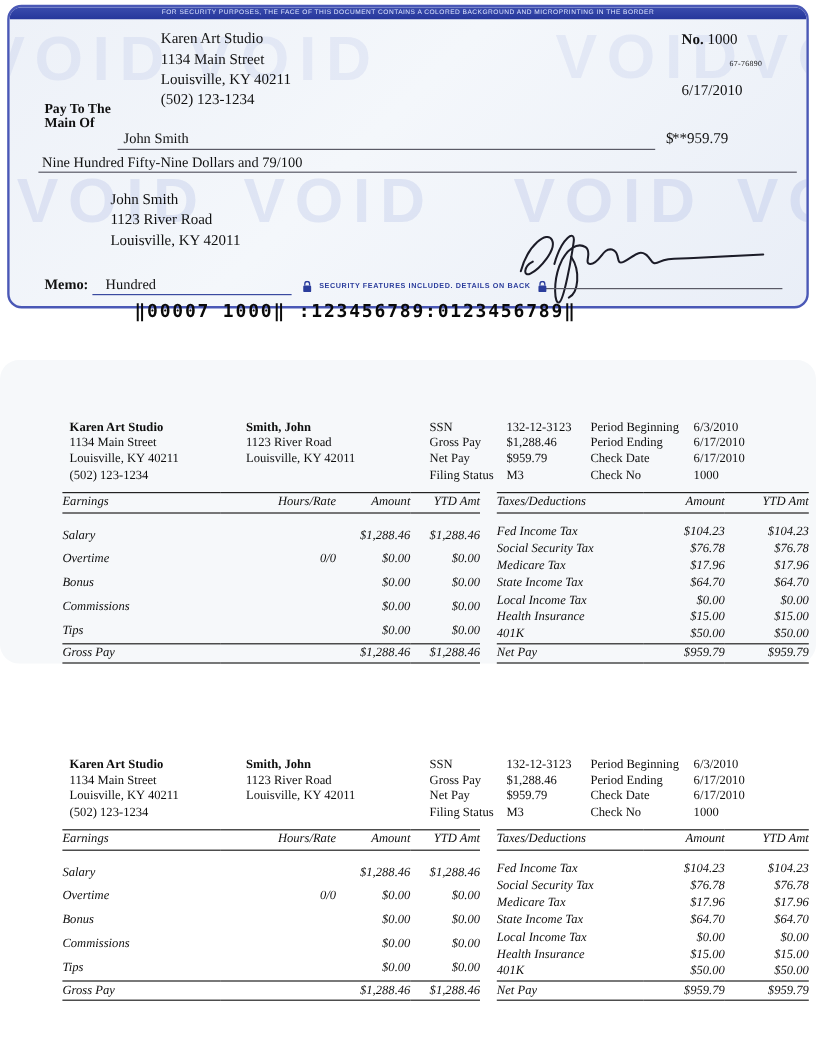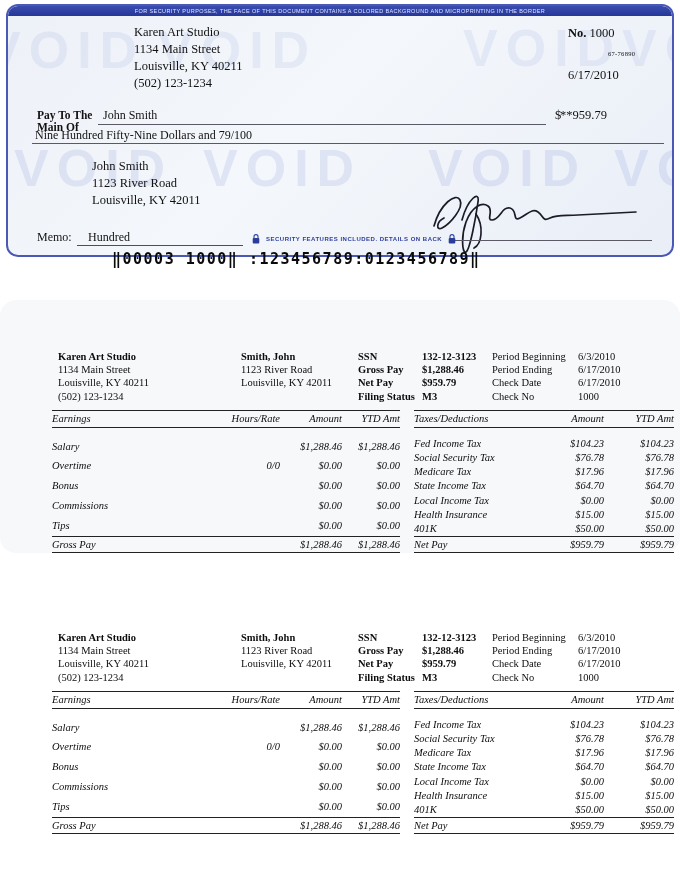--- a/index.html
+++ b/index.html
@@ -35,21 +35,21 @@
   .checknum{font-size:12.5px;}
   .fractional{font-size:6.5px;letter-spacing:.3px;}
   .date{font-size:12.5px;}
   .payto{font-size:11.5px;line-height:11.5px;font-weight:bold;}
   .payee-line{position:absolute;border-bottom:1px solid #5a5a66;}
   .ruleline{position:absolute;border-bottom:1px solid #5a5a66;}
   .blue-line{position:absolute;border-bottom:1.5px solid #3a4aa0;}
   .payee-name{font-size:12px;}
   .amt{font-size:12.5px;}
   .words{font-size:12px;}
-  .memo-label{font-size:12px;font-weight:normal;}
+  .memo-label{font-size:12px;font-weight:bold;}
   .memo-val{font-size:12px;}
   .security{
     position:absolute;display:flex;align-items:center;gap:6px;
     font-family:"Liberation Sans", sans-serif;font-size:6px;font-weight:bold;
     color:#2b3d9c;letter-spacing:.5px;white-space:nowrap;
   }
   .micr{
     position:absolute;left:112px;top:250px;
     font-family:"DejaVu Sans Mono", monospace;font-weight:bold;
     font-size:15px;letter-spacing:1.5px;color:#0a0a0a;white-space:nowrap;
@@ -58,22 +58,22 @@
   .stub-panel{
     position:absolute;left:0;width:680px;height:253px;top:300px;
     background:#f6f8fa;border-radius:16px;
   }
   .stub{
     position:absolute;left:52px;width:624px;height:185px;
     font-size:10.5px;line-height:13.2px;color:#0d0d0d;
   }
   .stub .blk{position:absolute;top:0;}
   .blk-company{left:6px;}
-  .blk-employee{left:153px;margin-left:36px;}
-  .blk-info{left:306px;width:132px;font-weight:bold;}
+  .blk-employee{left:153px;}
+  .blk-info{left:306px;width:132px;}
   .blk-period{left:440px;width:184px;}
   .kv{display:flex;}
   .blk-info .kv .k{width:64px;flex:none;}
   .blk-period .kv .k{width:86px;flex:none;}
   .tables{position:absolute;left:0;top:60px;display:flex;gap:14px;font-style:italic;}
   table{border-collapse:collapse;table-layout:fixed;font-size:10.5px;}
   .t-earn{width:348px;}
   .t-tax{width:260px;}
   .t-earn col.c1{width:132px}.t-earn col.c2{width:96px}.t-earn col.c3{width:62px}.t-earn col.c4{width:58px}
   .t-tax col.c1{width:122px}.t-tax col.c2{width:68px}.t-tax col.c3{width:70px}
@@ -113,21 +113,21 @@
   </div>
 
 
   <div class="abs checknum" style="left:560px;top:20px">
     <span class="b">No.</span>
     <span>1000</span>
   </div>
   <div class="abs fractional" style="left:600px;top:44px">67-76890</div>
   <div class="abs date" style="left:560px;top:62px">6/17/2010</div>
 
-  <div class="abs payto" style="left:29px;top:104px">
+  <div class="abs payto" style="left:29px;top:80px">
     <div>Pay To The</div>
     <div>Main Of</div>
   </div>
   <span class="abs payee-name" style="left:95px;top:102px">John Smith</span>
   <div class="payee-line" style="left:90px;top:118px;width:448px"></div>
   <span class="abs amt" style="left:547px;top:102px">$</span>
   <span class="abs amt" style="left:552px;top:102px">**959.79</span>
 
   <span class="abs words" style="left:27px;top:122px">Nine Hundred Fifty-Nine Dollars and 79/100</span>
   <div class="ruleline" style="left:24px;top:137px;width:632px"></div>
@@ -155,21 +155,21 @@
       <rect x="0.7" y="4" width="6.6" height="5.4" rx="1" fill="#2b3d9c"></rect>
     </svg>
     <span>SECURITY FEATURES INCLUDED. DETAILS ON BACK</span>
     <svg class="lock" viewBox="0 0 8 10">
       <path d="M2 4 V2.6 A2 2 0 0 1 6 2.6 V4" fill="none" stroke="#2b3d9c" stroke-width="1.1"></path>
       <rect x="0.7" y="4" width="6.6" height="5.4" rx="1" fill="#2b3d9c"></rect>
     </svg>
   </div>
 </div>
 
-<div class="micr">‖00003 1000‖ :123456789:0123456789‖</div>
+<div class="micr">‖00007 1000‖ :123456789:0123456789‖</div>
 
 <div class="stub-panel"></div>
 
 <section class="stub" style="top:350px">
   <div class="blk blk-company">
     <div class="b">Karen Art Studio</div>
     <div>1134 Main Street</div>
     <div>Louisville, KY 40211</div>
     <div>(502) 123-1234</div>
   </div>

